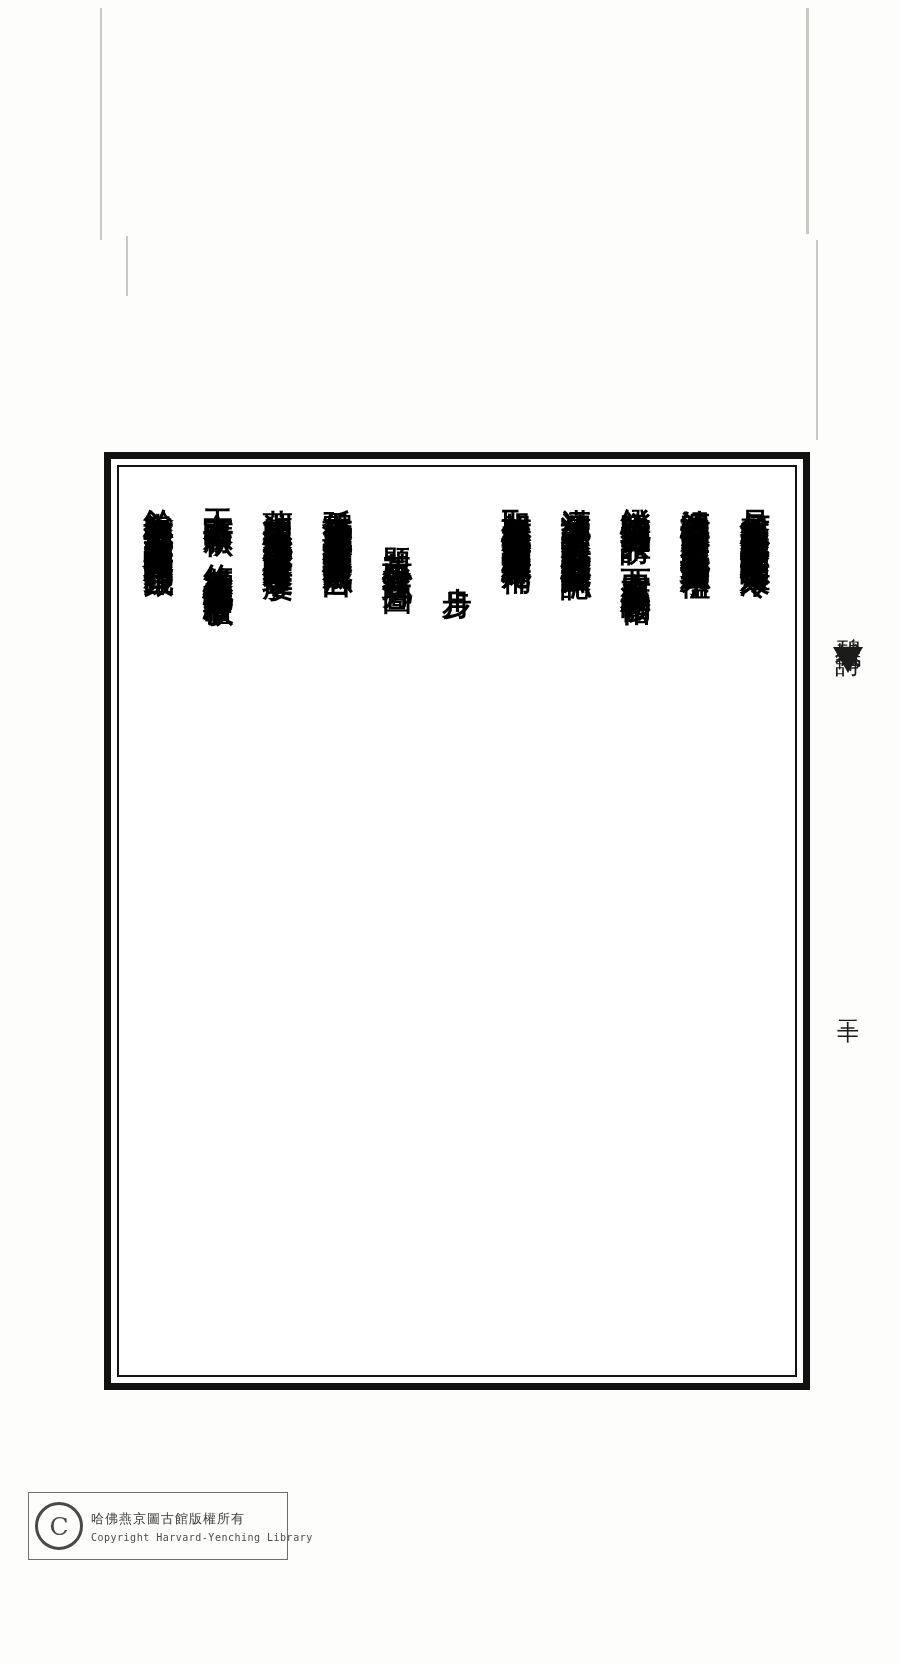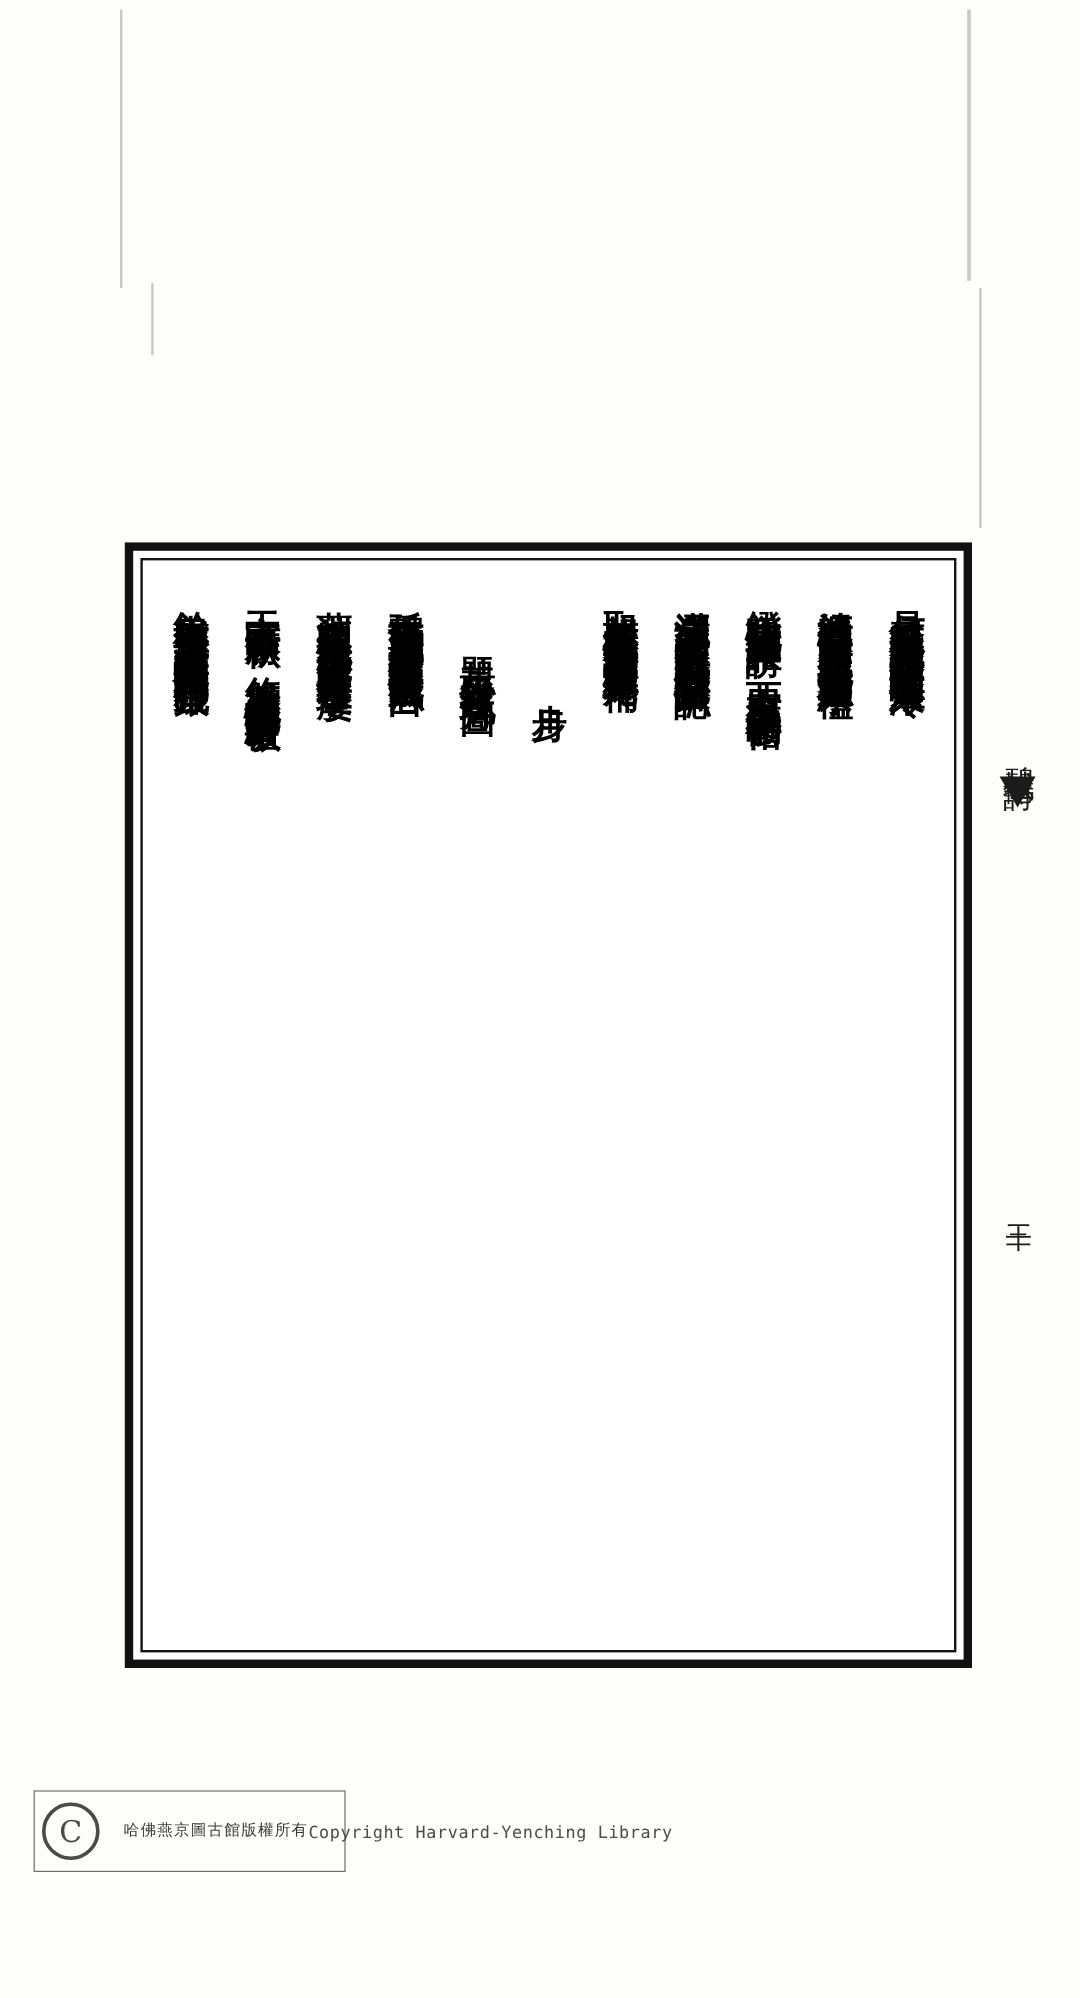--- a/index.html
+++ b/index.html
@@ -156,35 +156,35 @@
     border-radius: 50%;
     display: flex;
     align-items: center;
     justify-content: center;
     font-family: "DejaVu Serif", serif;
     font-size: 25px;
     color: #4a4a4a;
     flex: 0 0 auto;
   }
   .stamp-lines {
-    margin-left: 20px;
-    display: flex;
-    flex-direction: row;
+    margin-left: 8px;
+    display: flex;
+    flex-direction: column;
     justify-content: center;
   }
   .stamp-cn {
     font-family: "DejaVu Serif", serif;
     font-size: 13px;
     color: #3b3b3b;
     letter-spacing: 1px;
     white-space: nowrap;
   }
   .stamp-en {
     font-family: "DejaVu Sans Mono", monospace;
-    font-size: 14px;
+    font-size: 10px;
     color: #4b4b4b;
     letter-spacing: 0.5px;
     white-space: nowrap;
     margin-top: 4px;
   }
 </style>
 </head>
 <body>
 
 <div class="page-scan">

